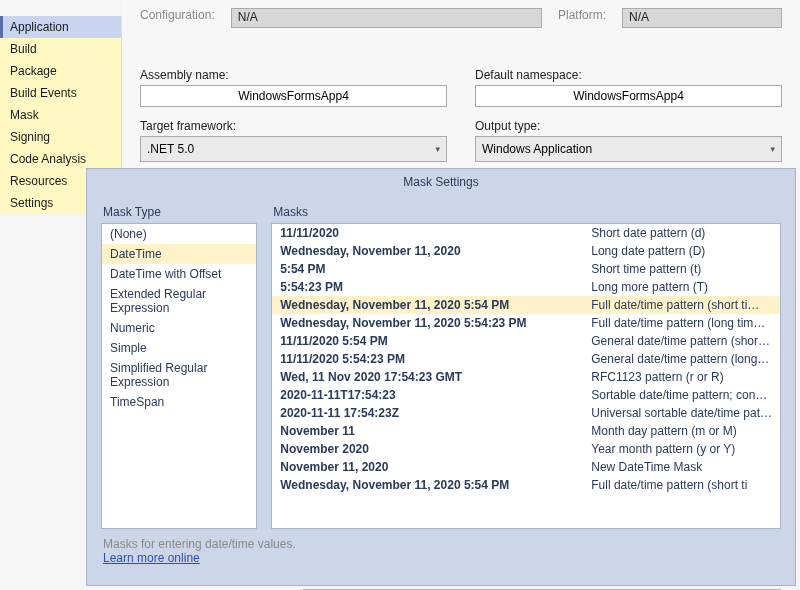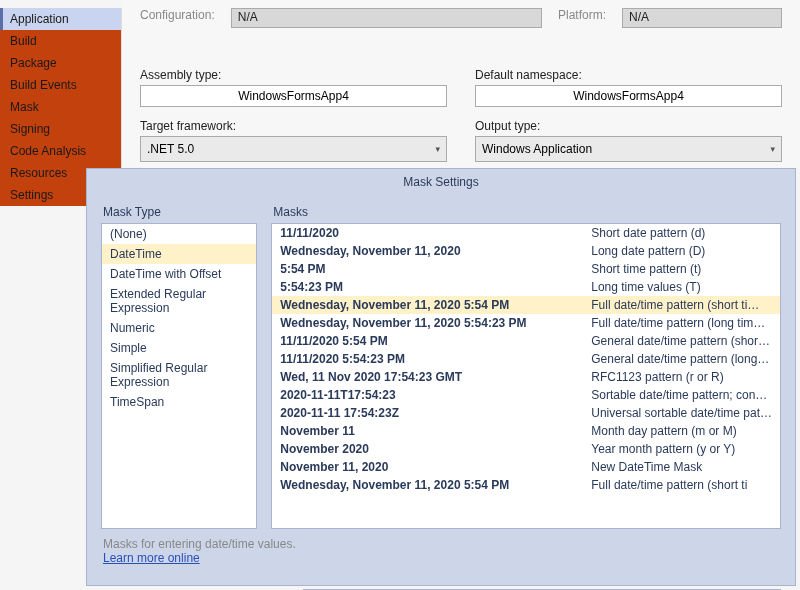--- a/index.html
+++ b/index.html
@@ -1,18 +1,18 @@
 <!DOCTYPE html>
 <html><head>
   <meta charset="utf-8">
   <style>
     * { box-sizing: border-box; margin: 0; padding: 0; font-family: "Segoe UI", Tahoma, sans-serif; font-size: 12px; }
     body { width: 800px; height: 590px; background: #f5f5f5; overflow: hidden; position: relative; }
     
-    .sidebar { position: absolute; left: 0; top: 8px; width: 122px; background: #c2410c; border-right: 1px solid #ddd; }
+    .sidebar { position: absolute; left: 0; top: 16px; width: 122px; background: #fef9c3; border-right: 1px solid #ddd; }
     .sidebar-item { padding: 4px 10px; color: #1a1a1a; cursor: pointer; }
     .sidebar-item.active { background: #c8d4f0; border-left: 3px solid #5a6fa8; padding-left: 7px; }
     
     .top-panel { position: absolute; left: 122px; top: 0; right: 0; height: 168px; background: #f7f7f7; padding: 8px 18px; }
     .config-row { display: flex; align-items: flex-start; gap: 16px; margin-bottom: 40px; }
     .config-label { color: #888; font-size: 12px; }
     .config-select { flex: 1; background: #d8d8d8; border: 1px solid #aaa; height: 20px; padding: 1px 6px; color: #222; }
     .config-select.narrow { flex: 0 0 160px; }
     
     .field-row { display: flex; gap: 28px; margin-bottom: 6px; }
@@ -63,21 +63,21 @@
     <div class="config-select">
       <span>N/A</span>
     </div>
     <span class="config-label">Platform:</span>
     <div class="config-select narrow">
       <span>N/A</span>
     </div>
   </div>
   <div class="field-row">
     <div class="field-col">
-      <span class="field-label">Assembly type:</span>
+      <span class="field-label">Assembly name:</span>
       <input class="field-input" value="WindowsFormsApp4" style="">
     </div>
     <div class="field-col">
       <span class="field-label">Default namespace:</span>
       <input class="field-input" value="WindowsFormsApp4" style="">
     </div>
   </div>
   <div class="field-row" style="margin-top:12px;">
     <div class="field-col">
       <span class="field-label">Target framework:</span>
@@ -123,21 +123,21 @@
             <div class="masks-row">
               <div class="masks-sample">Wednesday, November 11, 2020</div>
               <div class="masks-desc">Long date pattern (D)</div>
             </div>
             <div class="masks-row">
               <div class="masks-sample">5:54 PM</div>
               <div class="masks-desc">Short time pattern (t)</div>
             </div>
             <div class="masks-row">
               <div class="masks-sample">5:54:23 PM</div>
-              <div class="masks-desc">Long time values (T)</div>
+              <div class="masks-desc">Long more pattern (T)</div>
             </div>
             <div class="masks-row selected">
               <div class="masks-sample">Wednesday, November 11, 2020 5:54 PM</div>
               <div class="masks-desc">Full date/time pattern (short ti…</div>
             </div>
             <div class="masks-row">
               <div class="masks-sample">Wednesday, November 11, 2020 5:54:23 PM</div>
               <div class="masks-desc">Full date/time pattern (long tim…</div>
             </div>
             <div class="masks-row">

